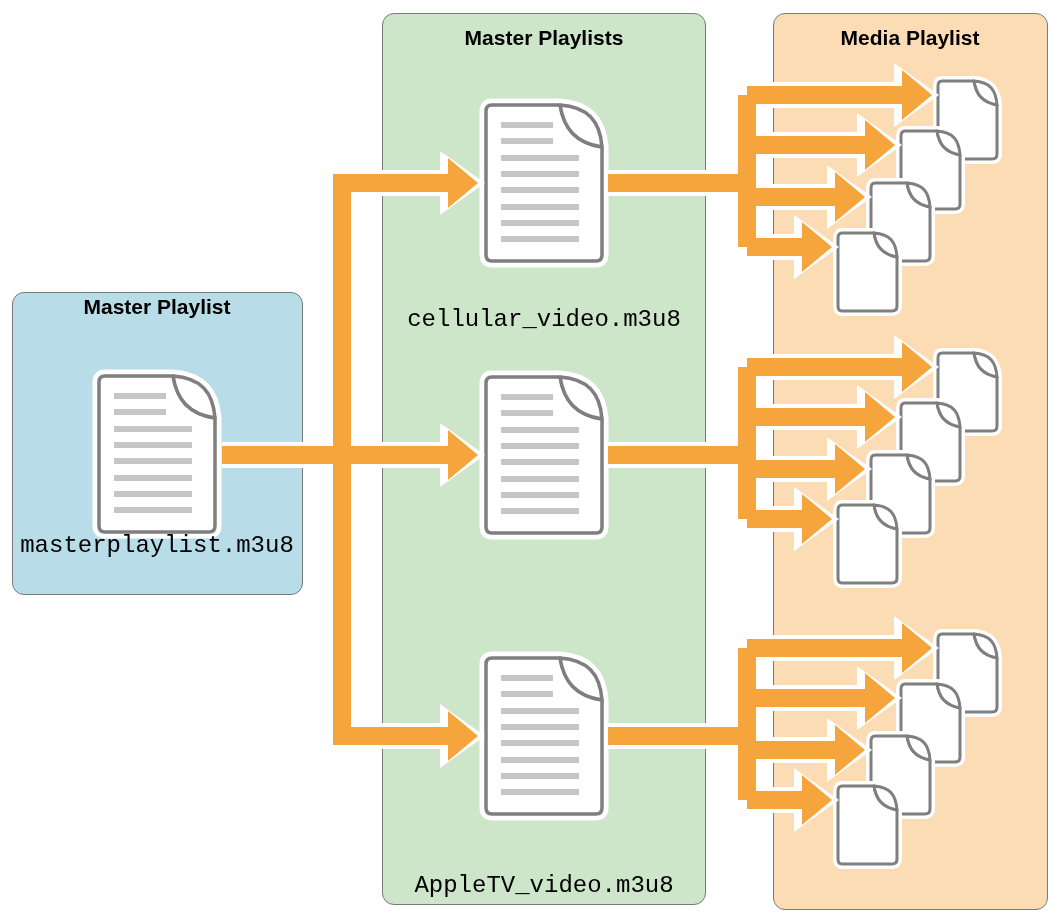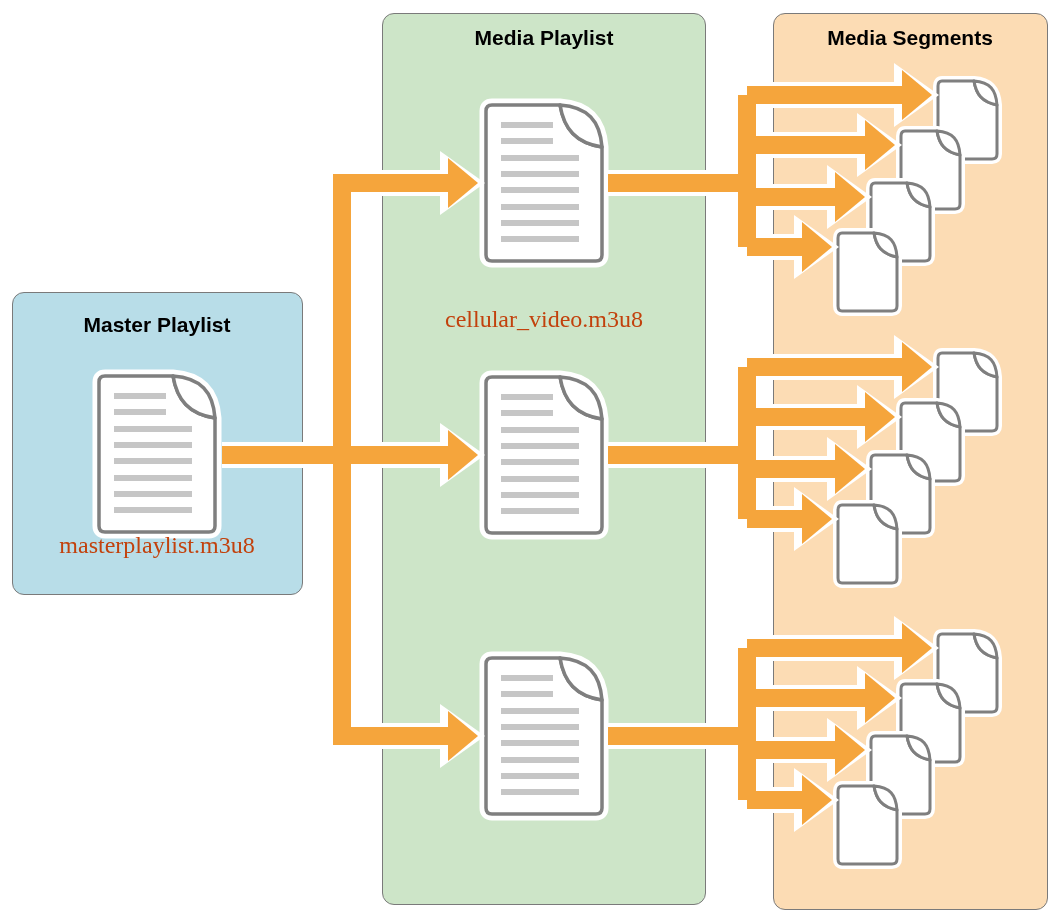--- a/index.html
+++ b/index.html
@@ -21,28 +21,28 @@
   .panel-orange{left:773px; top:13px;  width:275px; height:897px;}
   .panel-title{
     position:absolute;
     font-weight:bold;
     font-size:21px;
     color:#000;
     text-align:center;
     white-space:nowrap;
     transform:translateX(-50%);
   }
-  .t-master  {left:157px; top:313px;}
+  .t-master  {left:157px; top:295px;}
   .t-playlists{left:544px; top:26px;}
   .t-segments{left:910px; top:26px;}
   .file-label{
     position:absolute;
-    font-family:Liberation Serif, serif;
+    font-family:Liberation Mono, monospace;
     font-size:24px;
-    color:#c2410c;
+    color:#000000;
     white-space:nowrap;
     transform:translateX(-50%);
   }
   .lbl-master  {left:157px; top:532px;}
   .lbl-cellular{left:544px; top:306px;}
   .lbl-wifi    {left:544px; top:576px;}
   .lbl-appletv {left:544px; top:872px;}
   .doc{position:absolute;}
   .doc svg{display:block;width:100%;height:100%;}
   #arrow-overlay{position:absolute;left:0;top:0;pointer-events:none;}
@@ -50,22 +50,22 @@
 </head>
 <body>
 
 <div class="canvas">
 
   <div class="panel panel-blue" style="background: rgb(184, 221, 232);"></div>
   <div class="panel panel-green" style="background: rgb(205, 229, 200);"></div>
   <div class="panel panel-orange" style="background: rgb(252, 220, 180);"></div>
 
   <div class="panel-title t-master">Master Playlist</div>
-  <div class="panel-title t-playlists">Media Playlist</div>
-  <div class="panel-title t-segments">Media Segments</div>
+  <div class="panel-title t-playlists">Master Playlists</div>
+  <div class="panel-title t-segments">Media Playlist</div>
 
   <div id="doc-layer">
       <div class="doc" style="left: 89px; top: 366px; width: 136px; height: 176px;">
         <svg viewBox="0 0 136 176" xmlns="http://www.w3.org/2000/svg">
       <path d="M16,10 H84 C112,12 124,26 126,52 V160 Q126,166 120,166 H16 Q10,166 10,160 V16 Q10,10 16,10 Z" fill="#ffffff" stroke="#fff" stroke-width="13" stroke-linejoin="round"></path>
       <path d="M16,10 H84 C88,34 100,48 126,52 V160 Q126,166 120,166 H16 Q10,166 10,160 V16 Q10,10 16,10 Z" fill="#ffffff" stroke="#7f7f7f" stroke-width="3.5" stroke-linejoin="round"></path>
       <rect x="25" y="27" width="52" height="6" fill="#c6c6c6"></rect>
           <rect x="25" y="43" width="52" height="6" fill="#c6c6c6"></rect>
           <rect x="25" y="60" width="78" height="6" fill="#c6c6c6"></rect>
           <rect x="25" y="76" width="78" height="6" fill="#c6c6c6"></rect>
@@ -202,20 +202,21 @@
         <svg viewBox="0 0 74 90" xmlns="http://www.w3.org/2000/svg">
       <path d="M12,6 H44 C60,7 66,15 67,30 V79 Q67,84 62,84 H12 Q8,84 8,79 V11 Q8,6 12,6 Z" fill="#ffffff" stroke="#fff" stroke-width="10" stroke-linejoin="round"></path>
       <path d="M12,6 H44 C46,19 52,27 67,30 V79 Q67,84 62,84 H12 Q8,84 8,79 V11 Q8,6 12,6 Z" fill="#ffffff" stroke="#7f7f7f" stroke-width="3" stroke-linejoin="round"></path>
       <path d="M44,6 C46,19 52,27 67,30 C66,15 60,7 44,6 Z" fill="#ffffff" stroke="#7f7f7f" stroke-width="3" stroke-linejoin="round"></path>
     </svg>
       </div>
     </div>
 
   <div class="file-label lbl-master">masterplaylist.m3u8</div>
   <div class="file-label lbl-cellular">cellular_video.m3u8</div>
+  <div class="file-label lbl-appletv">AppleTV_video.m3u8</div>
 
   <svg id="arrow-overlay" width="1061" height="924" viewBox="0 0 1061 924">
       <path d="M450,183 H342 V736 H450" fill="none" stroke="#ffffff" stroke-width="26" stroke-linejoin="miter"></path>
       <path d="M222,455 H450" fill="none" stroke="#ffffff" stroke-width="26" stroke-linejoin="miter"></path>
       <polygon points="485,183 440,151 440,215" fill="#ffffff"></polygon>
       <polygon points="485,455 440,423 440,487" fill="#ffffff"></polygon>
       <polygon points="485,736 440,704 440,768" fill="#ffffff"></polygon>
       <path d="M608,183 H747" fill="none" stroke="#ffffff" stroke-width="26" stroke-linejoin="miter"></path>
       <path d="M747,95 V247" fill="none" stroke="#ffffff" stroke-width="26" stroke-linejoin="miter"></path>
       <path d="M747,95 H904" fill="none" stroke="#ffffff" stroke-width="26" stroke-linejoin="miter"></path>

